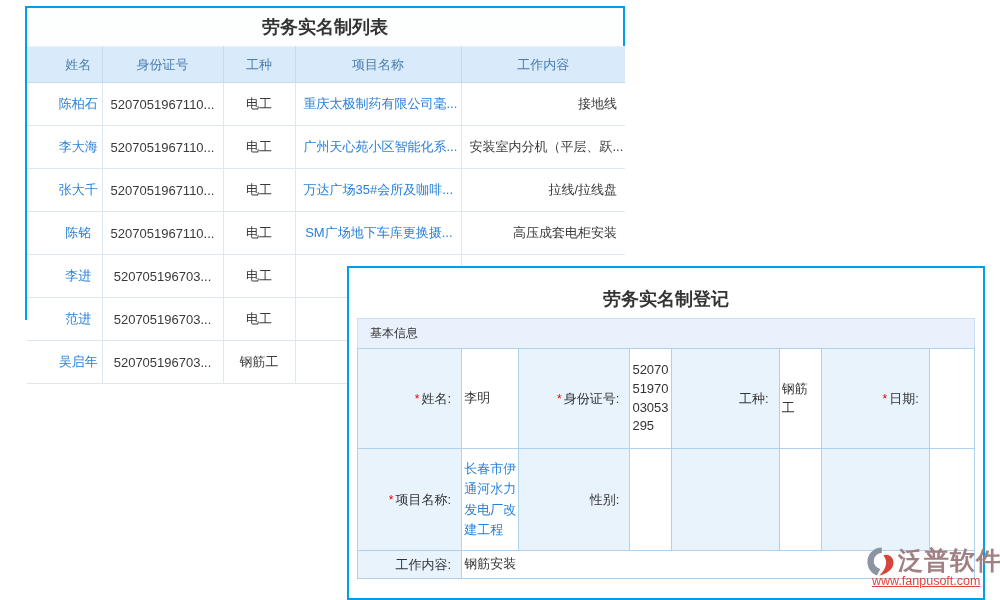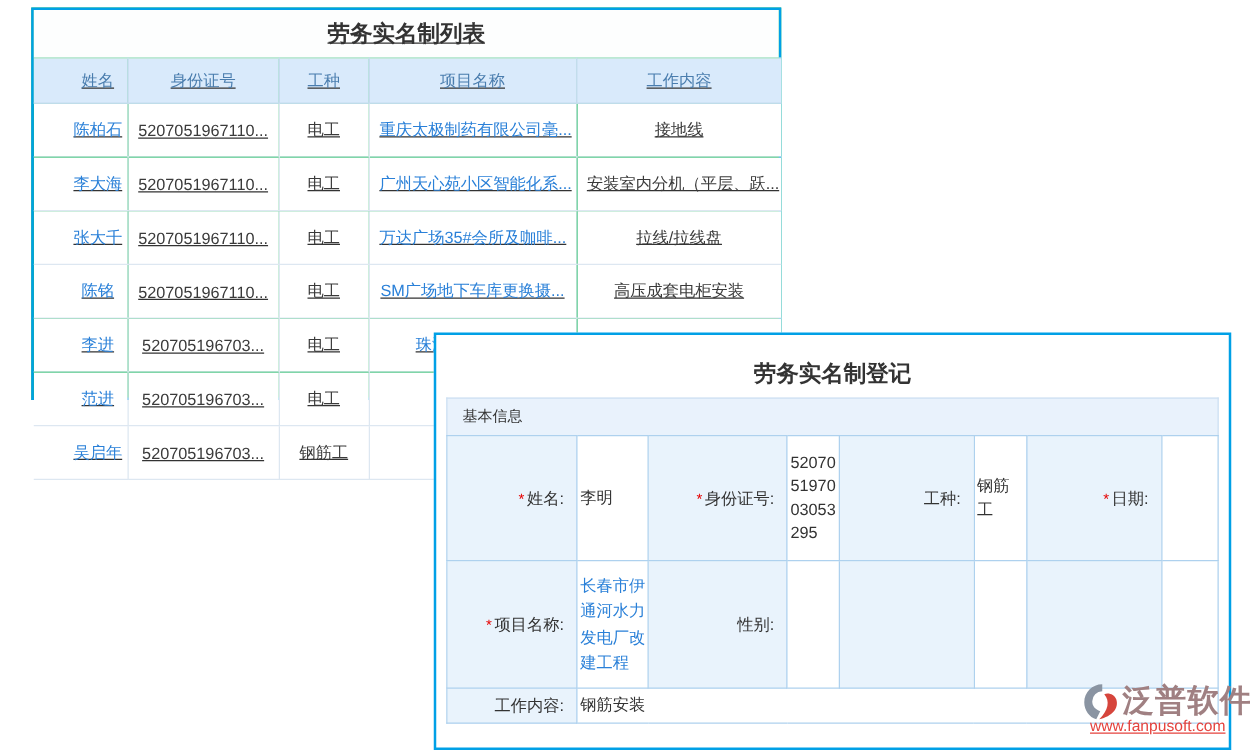--- a/index.html
+++ b/index.html
@@ -1,32 +1,32 @@
 <!DOCTYPE html>
 <html><head>
 <meta charset="utf-8">
 <style>
   * { margin:0; padding:0; box-sizing:border-box; }
   html,body { width:1000px; height:600px; background:#ffffff; overflow:hidden;
     font-family:"Liberation Sans","DejaVu Sans",sans-serif; color:#333; position:relative; }
 
   
   .list-panel { position:absolute; left:25px; top:6px; width:600px; height:314px;
-    background:#22c55e; border:2px solid #00a0e6; z-index:1;text-decoration:underline; }
+    background:#1d4ed8; border:2px solid #00a0e6; z-index:1; }
   .list-title { height:38px; line-height:38px; text-align:center; font-size:18px;
     font-weight:bold; color:#333; background:#fdfefe; }
   table.lt { width:100%; border-collapse:collapse; table-layout:fixed; font-size:13px; }
   table.lt th { height:36px; background:#d9eafb; color:#4a7dae; font-weight:normal;
     border:1px solid #c6dbef; border-top:1px solid #e8f1f9; }
   table.lt td { height:34px; border:1px solid #dde7f1; background:#fff;
     white-space:nowrap; overflow:hidden; }
   table.lt th:first-child, table.lt td:first-child { border-left:none;padding-left:28px; }
   table.lt th:last-child, table.lt td:last-child { border-right:none;margin-left:48px; }
   .c-center { text-align:center; }
-  .c-left { text-align:center; padding:12px 8px; }
+  .c-left { text-align:right; padding:12px 8px; }
   .blue { color:#2a80d8; }
   .dark { color:#3a3a3a; }
 
   
   .form-panel { position:absolute; left:347px; top:266px; width:638px; height:334px;
     background:#fff; border:2px solid #00a0e6; z-index:2; }
   .form-title { margin-top:14px; height:34px; line-height:34px; text-align:center;
     font-size:18px; font-weight:bold; color:#333; }
   .section-bar { margin:2px 8px 0 8px; height:30px; line-height:28px; background:#e9f2fc;
     border:1px solid #cddff2; border-bottom:none; font-size:12px; padding-left:12px; color:#333; }

